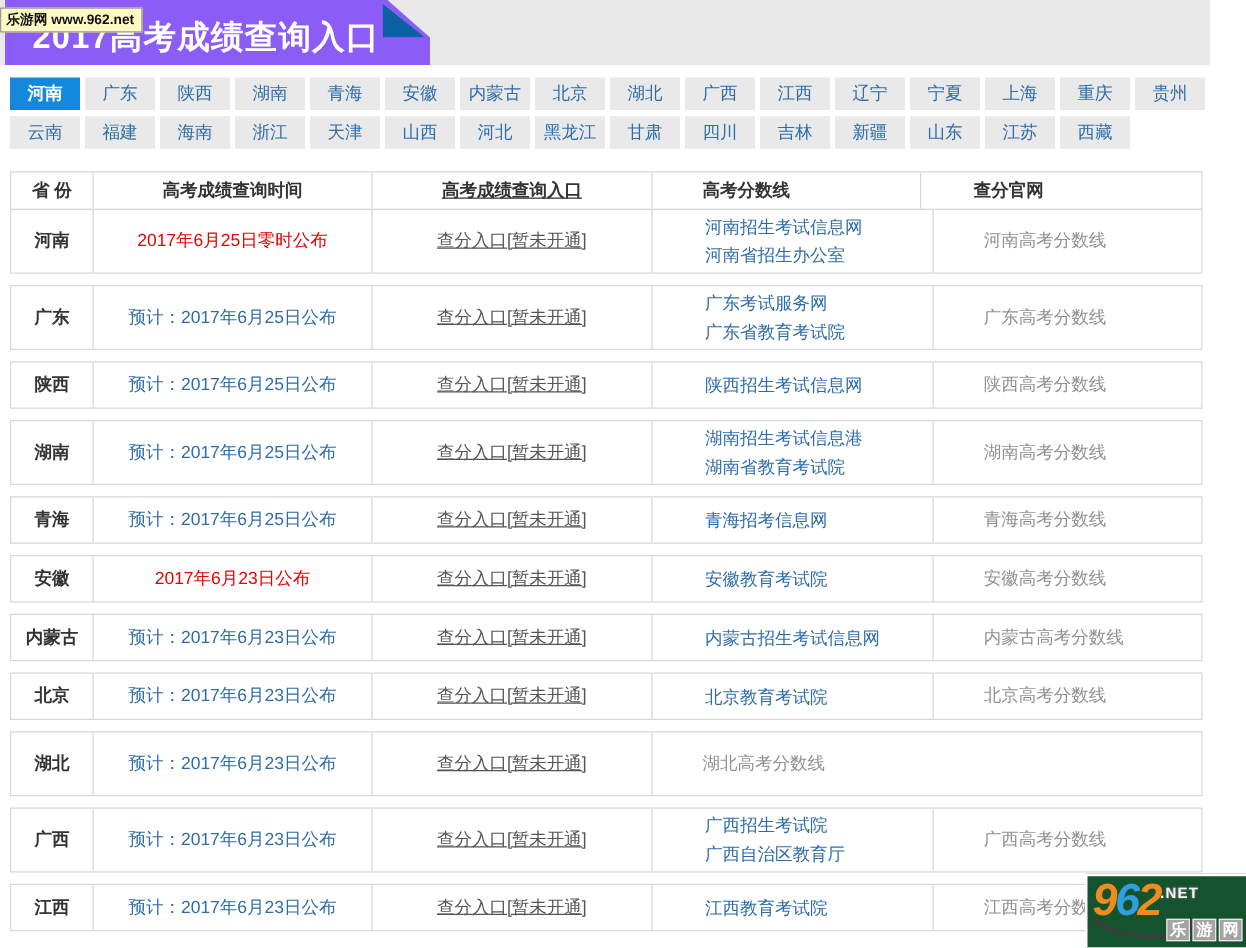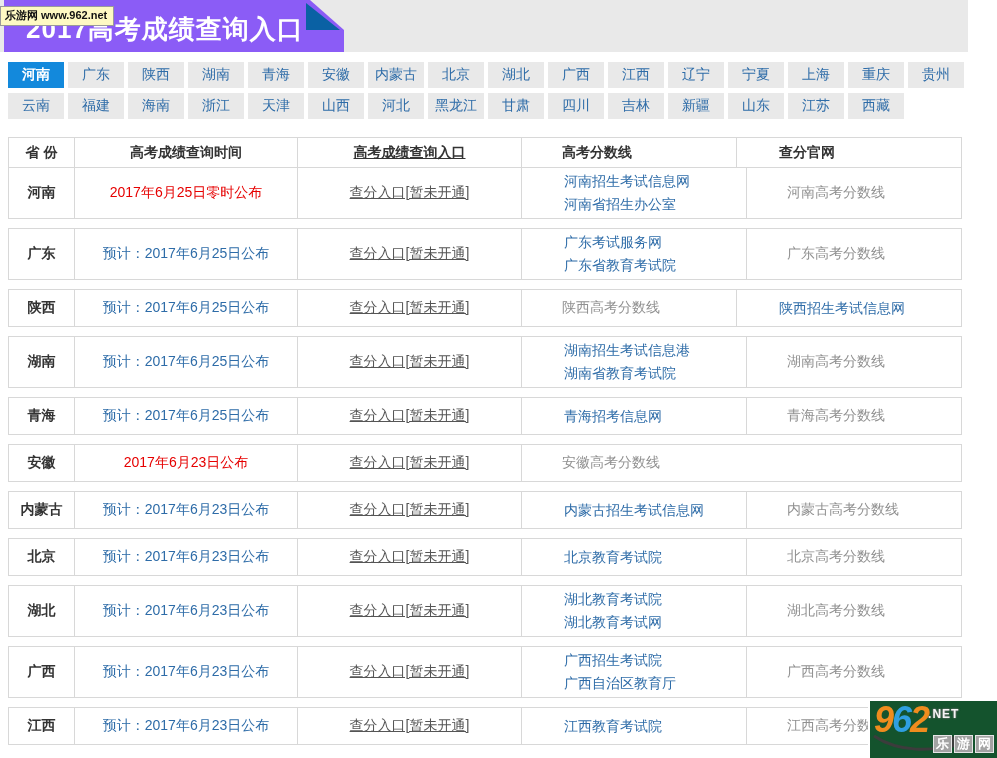--- a/index.html
+++ b/index.html
@@ -134,24 +134,24 @@
       <div class="cell c3 sites">
         <a>广东考试服务网</a>
         <a>广东省教育考试院</a>
       </div>
       <div class="cell c4 left cutline">广东高考分数线</div>
     </div>
     <div class="trow">
       <div class="cell c0 prov">陕西</div>
       <div class="cell c1 time-blue">预计：2017年6月25日公布</div>
       <div class="cell c2 entry">查分入口[暂未开通]</div>
+      <div class="cell c3 sites">
+        <a>陕西招生考试信息网</a>
+      </div>
       <div class="cell c4 left cutline">陕西高考分数线</div>
-      <div class="cell c3 sites">
-        <a>陕西招生考试信息网</a>
-      </div>
     </div>
     <div class="trow tall">
       <div class="cell c0 prov">湖南</div>
       <div class="cell c1 time-blue">预计：2017年6月25日公布</div>
       <div class="cell c2 entry">查分入口[暂未开通]</div>
       <div class="cell c3 sites">
         <a>湖南招生考试信息港</a>
         <a>湖南省教育考试院</a>
       </div>
       <div class="cell c4 left cutline">湖南高考分数线</div>
@@ -162,20 +162,23 @@
       <div class="cell c2 entry">查分入口[暂未开通]</div>
       <div class="cell c3 sites">
         <a>青海招考信息网</a>
       </div>
       <div class="cell c4 left cutline">青海高考分数线</div>
     </div>
     <div class="trow">
       <div class="cell c0 prov">安徽</div>
       <div class="cell c1 time-red">2017年6月23日公布</div>
       <div class="cell c2 entry">查分入口[暂未开通]</div>
+      <div class="cell c3 sites">
+        <a>安徽教育考试院</a>
+      </div>
       <div class="cell c4 left cutline">安徽高考分数线</div>
     </div>
     <div class="trow">
       <div class="cell c0 prov">内蒙古</div>
       <div class="cell c1 time-blue">预计：2017年6月23日公布</div>
       <div class="cell c2 entry">查分入口[暂未开通]</div>
       <div class="cell c3 sites">
         <a>内蒙古招生考试信息网</a>
       </div>
       <div class="cell c4 left cutline">内蒙古高考分数线</div>
@@ -186,24 +189,20 @@
       <div class="cell c2 entry">查分入口[暂未开通]</div>
       <div class="cell c3 sites">
         <a>北京教育考试院</a>
       </div>
       <div class="cell c4 left cutline">北京高考分数线</div>
     </div>
     <div class="trow tall">
       <div class="cell c0 prov">湖北</div>
       <div class="cell c1 time-blue">预计：2017年6月23日公布</div>
       <div class="cell c2 entry">查分入口[暂未开通]</div>
-      <div class="cell c3 sites">
-        <a>湖北教育考试院</a>
-        <a>湖北教育考试网</a>
-      </div>
       <div class="cell c4 left cutline">湖北高考分数线</div>
     </div>
     <div class="trow tall">
       <div class="cell c0 prov">广西</div>
       <div class="cell c1 time-blue">预计：2017年6月23日公布</div>
       <div class="cell c2 entry">查分入口[暂未开通]</div>
       <div class="cell c3 sites">
         <a>广西招生考试院</a>
         <a>广西自治区教育厅</a>
       </div>

